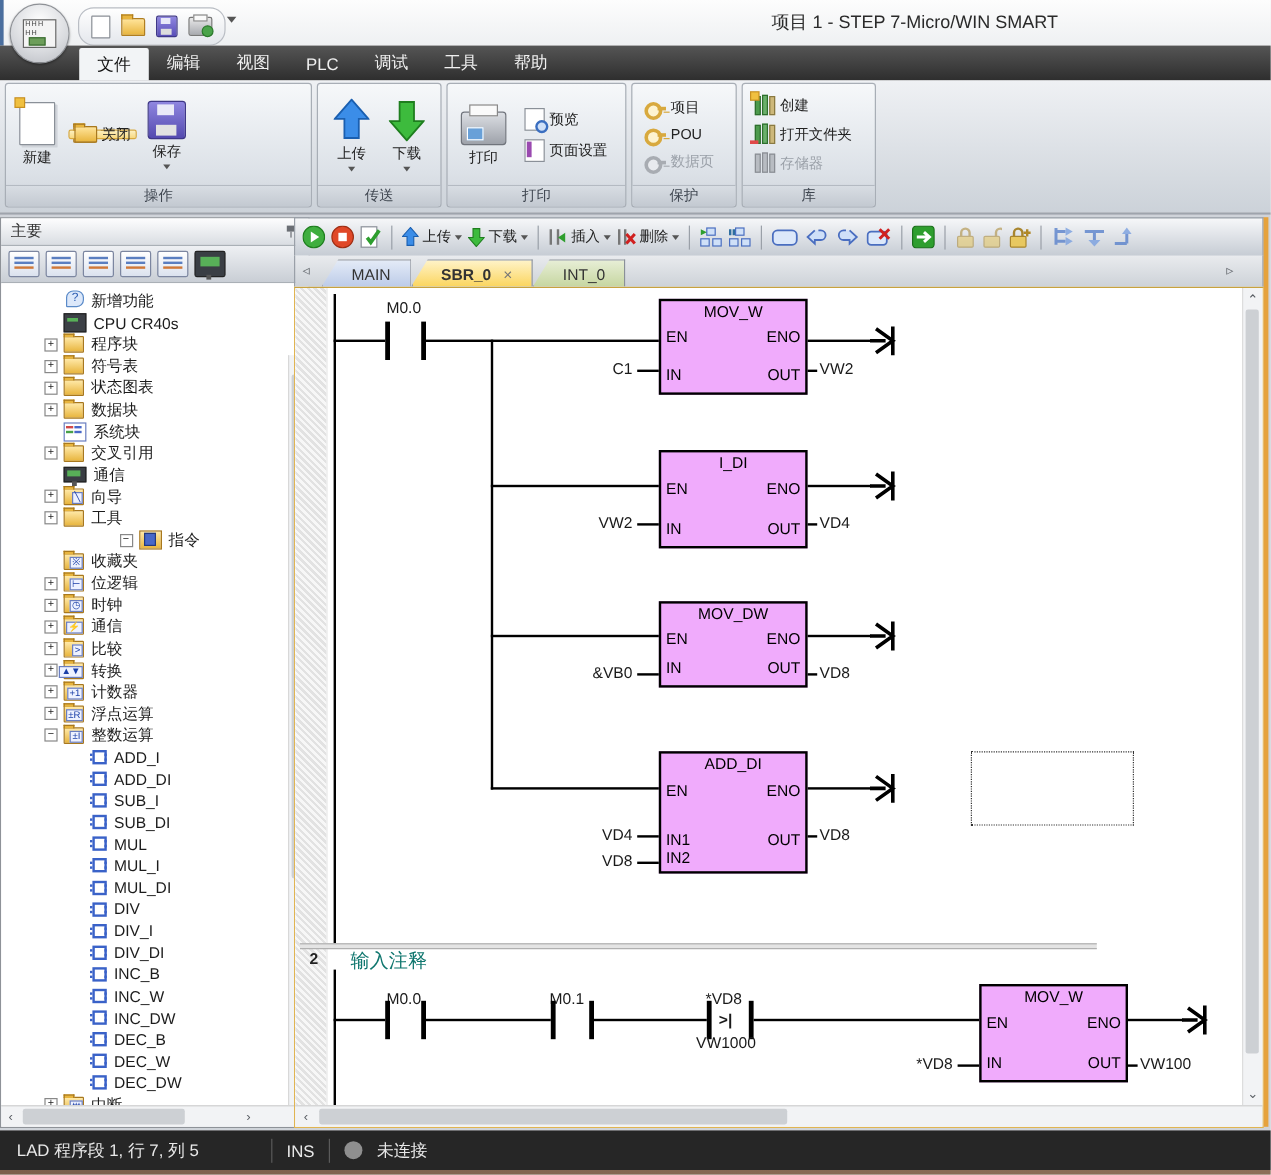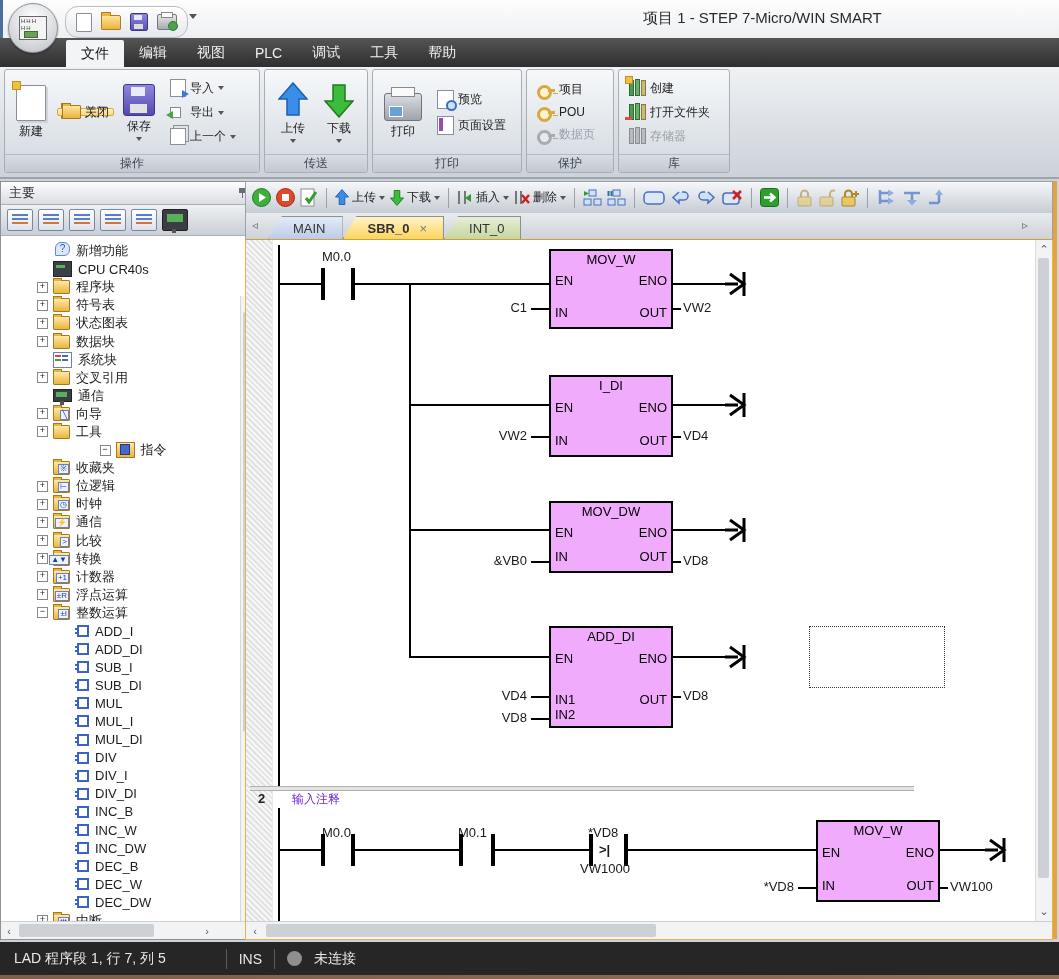--- a/index.html
+++ b/index.html
@@ -125,21 +125,21 @@
   .vl{position:absolute;width:2px;background:#000;}
   .cbar{position:absolute;width:4px;height:32px;background:#000;}
   .lbl{position:absolute;font-size:13px;color:#1a1a1a;white-space:nowrap;}
   .lbl.r{text-align:right;width:56px;}
   .blk{position:absolute;border:2px solid #000;background:#f0abfc;box-sizing:border-box;}
   .bt{position:absolute;top:1px;left:0;width:100%;text-align:center;font-size:13px;color:#000;}
   .pin{position:absolute;font-size:13px;color:#000;}
   .arr{position:absolute;width:26px;height:32px;}
   #net-sep{position:absolute;left:4px;top:546px;width:664px;height:3px;border-top:1px solid #b0b0b0;border-bottom:1px solid #b0b0b0;background:#e4e4e4;}
   .netnum{position:absolute;font-size:13px;font-weight:bold;color:#222;}
-  .comment{position:absolute;font-size:12px;color:#6d28d9;}
+  .comment{position:absolute;font-size:16px;color:#0f766e;}
   #sel-rect{position:absolute;left:563px;top:386px;width:134px;height:60px;border:1px dotted #333;}
   #ed-vscroll{position:absolute;right:0;top:0;width:16px;height:100%;background:#f2f3f5;border-left:1px solid #ddd;}
   #ed-hscroll{height:17px;background:#f2f3f5;border-top:1px solid #cfcfcf;position:relative;display:flex;align-items:center;}
   
   #statusbar{position:absolute;left:0;top:942px;width:1059px;height:33px;background:#262626;color:#e8e8e8;display:flex;align-items:center;font-size:14px;}
   .ssep{width:1px;height:20px;background:#5a5a5a;margin:0 12px;}
   #conn-dot{width:15px;height:15px;border-radius:50%;background:#8f8f8f;margin-right:12px;}
   #bottom-strip{position:absolute;left:0;top:975px;width:1059px;height:4px;background:linear-gradient(90deg,#7c5f4c,#8d6f58);}
   #right-strip{position:absolute;left:1053px;top:181px;width:4px;height:758px;background:#e6a23c;}
   svg{display:block;}
@@ -189,37 +189,20 @@
           </div>
         <div class="smallbtn hl">
             <span class="ic-folder-sm"></span>
             <span>关闭</span>
           </div>
       </div>
       <div class="bigbtn">
         <div class="ic-floppy-lg"></div>
         <span>保存</span>
         <div class="darr"></div>
-      </div>
-      <div class="smallcol">
-        <div class="smallbtn">
-            <span class="ic-pagearrow imp"></span>
-            <span>导入</span>
-            <span class="darr"></span>
-          </div>
-        <div class="smallbtn">
-            <span class="ic-pagearrow exp"></span>
-            <span>导出</span>
-            <span class="darr"></span>
-          </div>
-        <div class="smallbtn">
-            <span class="ic-copies"></span>
-            <span>上一个</span>
-            <span class="darr"></span>
-          </div>
       </div>
     </div>
     <div class="rlabel">操作</div>
   </div>
 
   <div class="rgroup" style="width:104px;">
     <div class="rbody" style="justify-content:center;">
       <div class="bigbtn">
         <svg class="arrow-up-lg" viewBox="0 0 30 36">
             <path d="M15 1 L29 17 H21 V33 H9 V17 H1 Z" fill="#3b8de8" stroke="#1a5fb0" stroke-width="1.5"></path>

